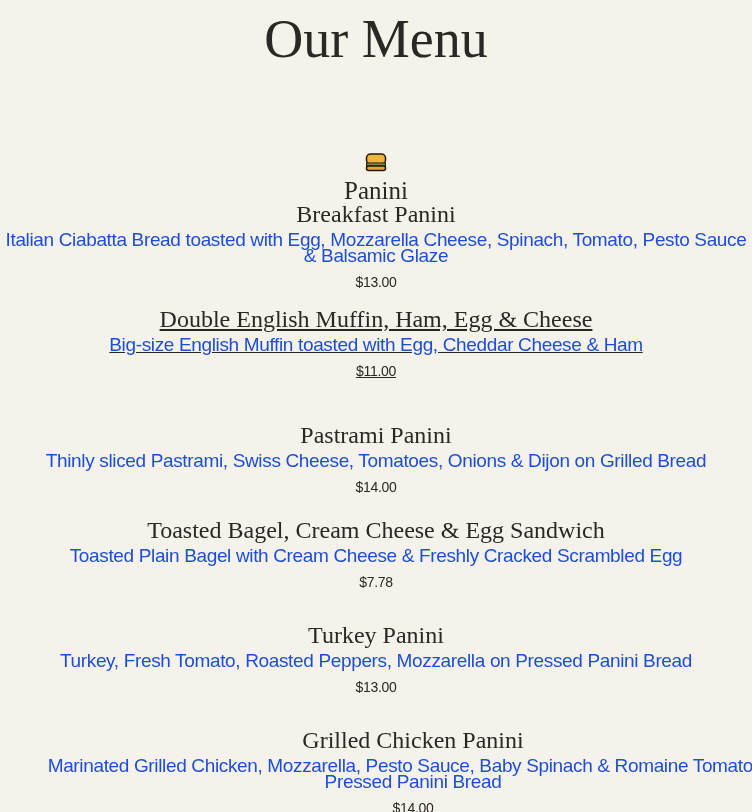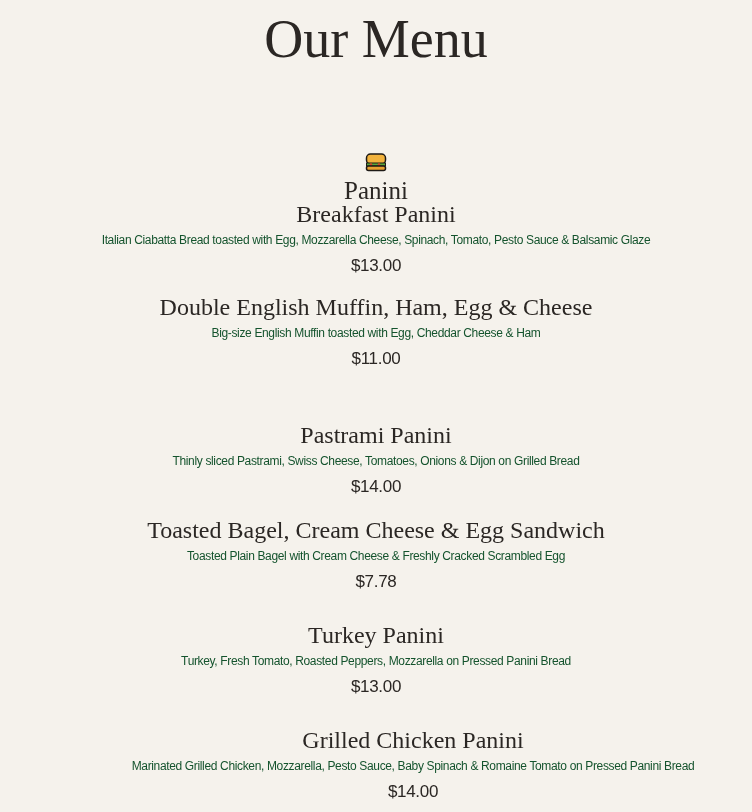--- a/index.html
+++ b/index.html
@@ -60,29 +60,29 @@
     .item-name {
       font-family: "Liberation Serif", "DejaVu Serif", serif;
       font-size: 24px;
       line-height: 28px;
       margin: 0;
       font-weight: normal;
       color: #2b2724;
     }
     .item-desc {
       font-family: "Liberation Sans", "DejaVu Sans", sans-serif;
-      font-size: 12px;
+      font-size: 19px;
       line-height: 16px;
       margin-top: 4px;
       letter-spacing: -0.35px;
-      color: #14532d;
+      color: #1d4ed8;
     }
     .item-price {
       font-family: "Liberation Sans", "DejaVu Sans", sans-serif;
-      font-size: 17px;
+      font-size: 14px;
       line-height: 16px;
       margin-top: 10px;
       letter-spacing: -0.3px;
       color: #2b2724;
     }
   </style>
 </head>
 <body>
 
 <h1 class="page-title">Our Menu</h1>
@@ -99,21 +99,21 @@
   </span>
   <span>Panini</span>
 </h2>
 
 <div class="menu-item" style="top:200px;">
   <h3 class="item-name">Breakfast Panini</h3>
   <div class="item-desc">Italian Ciabatta Bread toasted with Egg, Mozzarella Cheese, Spinach, Tomato, Pesto Sauce &amp; Balsamic Glaze</div>
   <div class="item-price">$13.00</div>
 </div>
 
-<div class="menu-item" style="top:293px;">
+<div class="menu-item" style="top:305px;text-decoration:underline;">
   <h3 class="item-name">Double English Muffin, Ham, Egg &amp; Cheese</h3>
   <div class="item-desc">Big-size English Muffin toasted with Egg, Cheddar Cheese &amp; Ham</div>
   <div class="item-price">$11.00</div>
 </div>
 
 <div class="menu-item" style="top:421px;">
   <h3 class="item-name">Pastrami Panini</h3>
   <div class="item-desc">Thinly sliced Pastrami, Swiss Cheese, Tomatoes, Onions &amp; Dijon on Grilled Bread</div>
   <div class="item-price">$14.00</div>
 </div>

